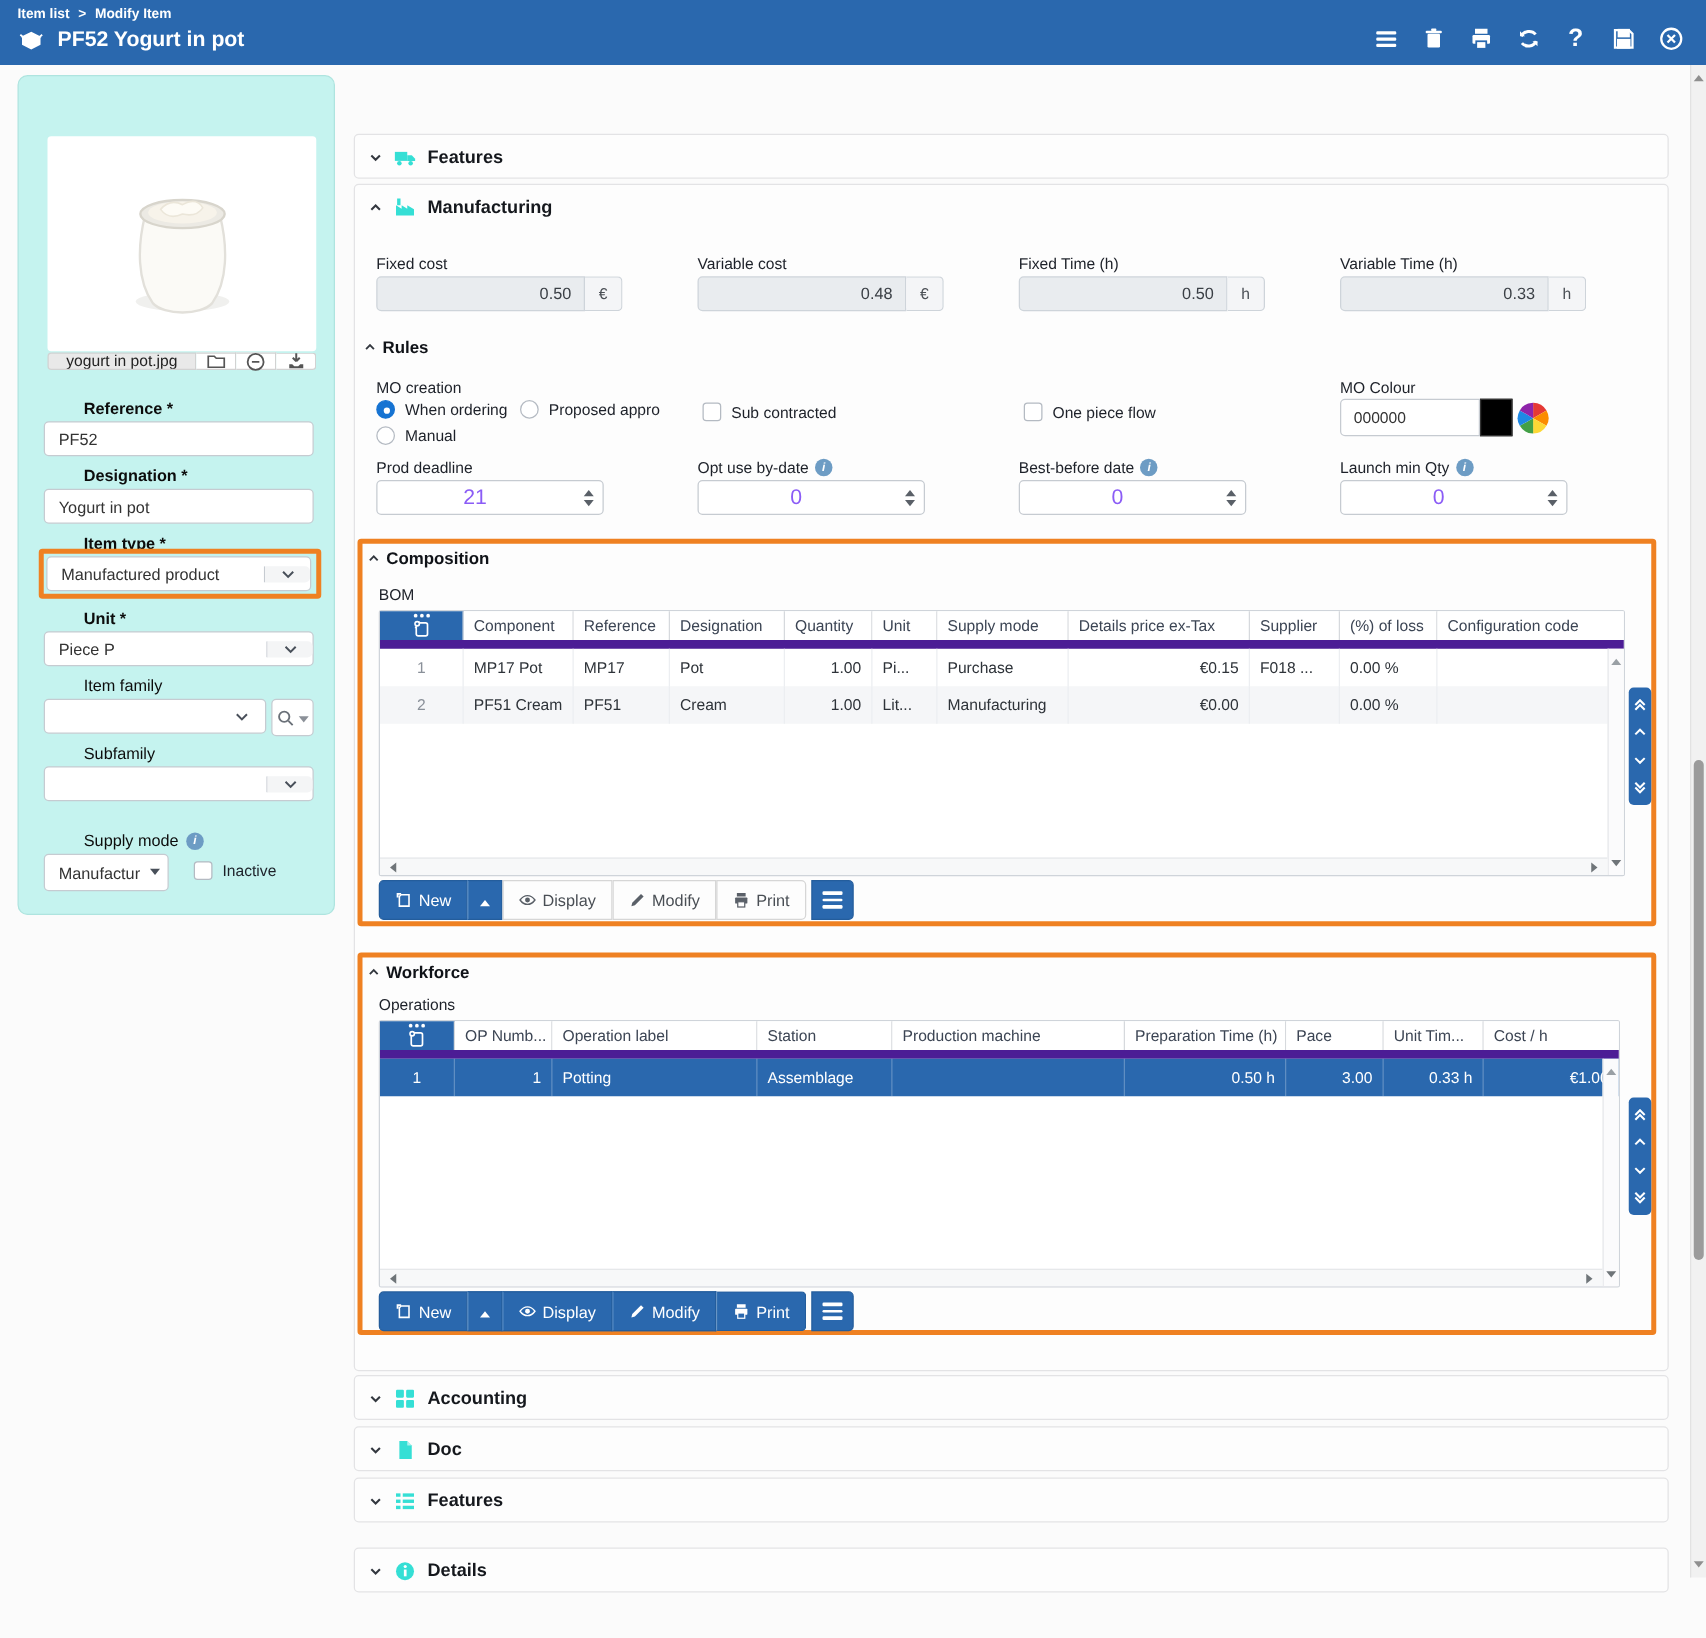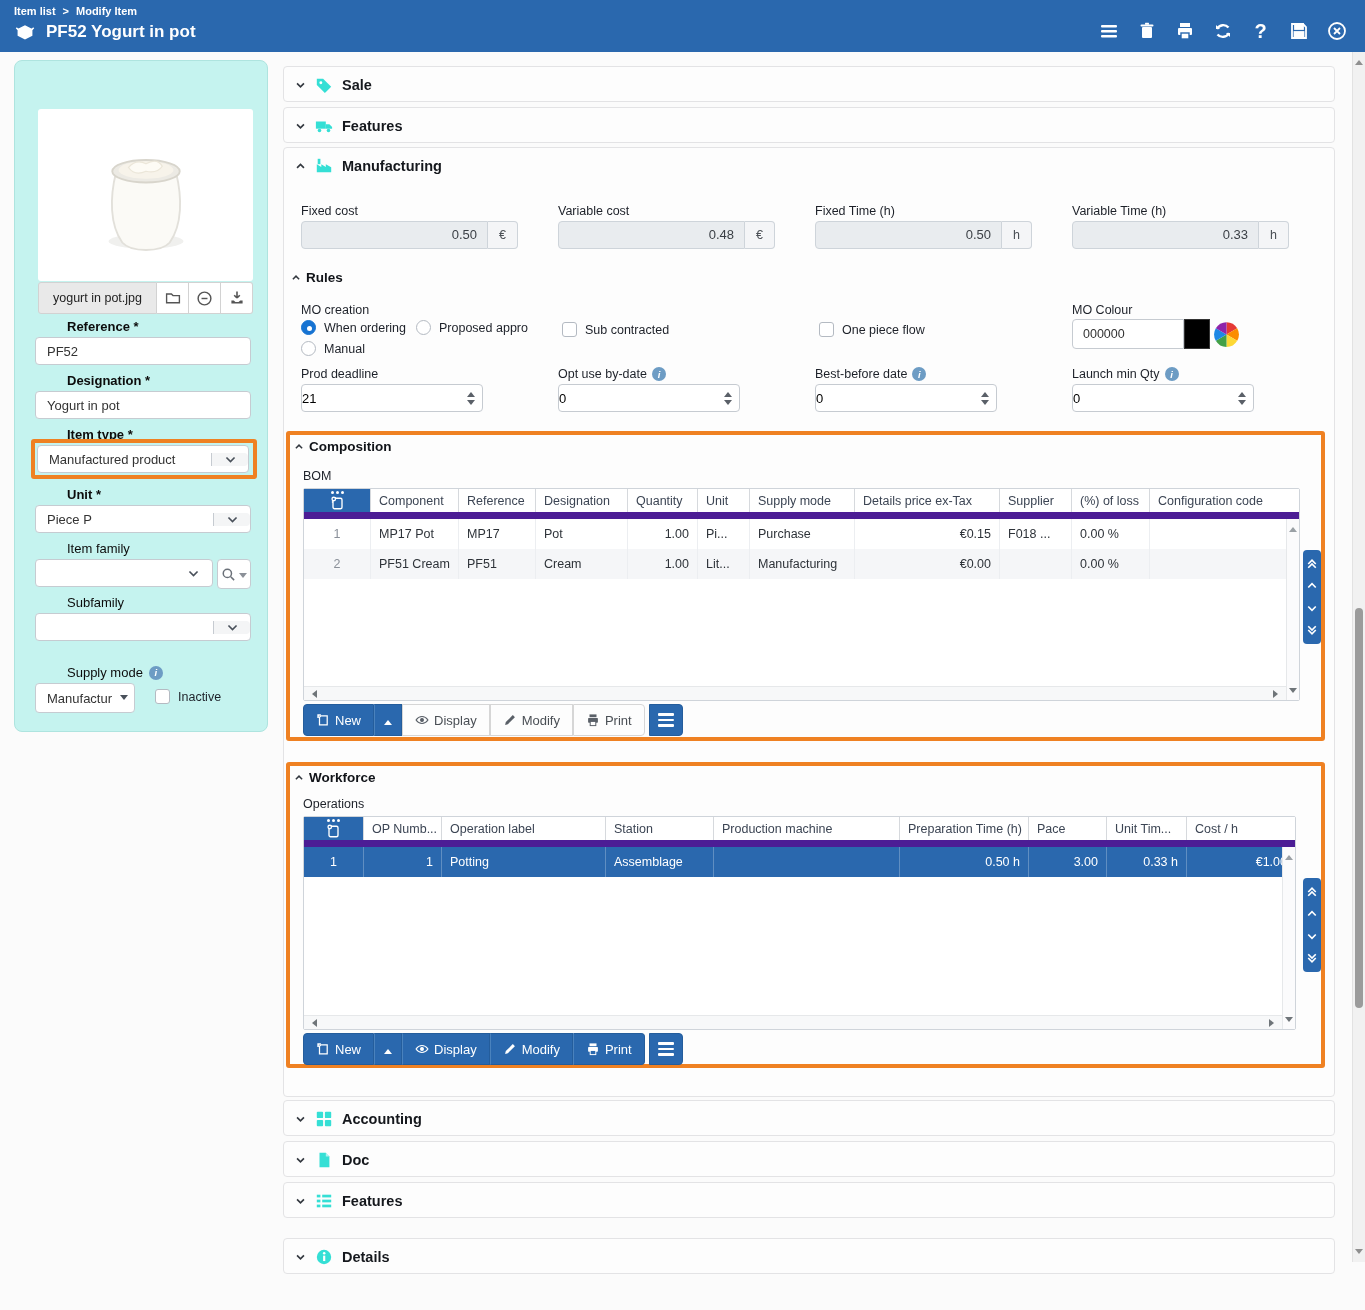--- a/index.html
+++ b/index.html
@@ -13,21 +13,21 @@
   .hdr-title-row { position:absolute; left:14px; top:21px; display:flex; align-items:center; gap:11px; }
   .hdr-title { font-size:17px; font-weight:700; }
   .hicons { position:absolute; right:18px; top:20px; display:flex; gap:17px; align-items:center; }
   .hicon { width:21px; height:21px; display:flex; align-items:center; justify-content:center; cursor:pointer; }
   .hicon svg { width:20px; height:20px; }
   .help-glyph { font-size:20px; font-weight:700; color:#fff; line-height:20px; }
 
   
   .side { position:absolute; left:14px; top:60px; width:254px; height:672px; background:#c5f3ef; border:1px solid #aee4df; border-radius:8px; }
   .imgbox { position:absolute; left:23px; top:48px; width:215px; height:172px; background:#fff; border-radius:3px; display:flex; align-items:center; justify-content:center; }
-  .filerow { position:absolute; left:23px; top:221px; height:32px; display:flex; }
+  .filerow { position:absolute; left:23px; top:221px; height:14px; display:flex; }
   .fname { width:119px; background:#e9e9e9; border:1px solid #d2d2d2; font-size:12.5px; color:#222; display:flex; align-items:center; justify-content:center; border-radius:3px 0 0 3px; overflow:hidden; white-space:nowrap; }
   .fbtn { width:32px; background:#fff; border:1px solid #d2d2d2; border-left:none; display:flex; align-items:center; justify-content:center; cursor:pointer; }
   .fbtn:last-child { border-radius:0 3px 3px 0; }
   .slbl { position:absolute; left:20px; font-size:13px; color:#0c0c0c;padding-left:32px; }
   .slbl.b { font-weight:700; }
   .sinp { position:absolute; left:20px; width:216px; height:28px; background:#fff; border:1px solid #c6cbd1; border-radius:4px; font-size:13px; color:#333; display:flex; align-items:center; padding:0 11px; }
   .sel { display:flex; padding:0; }
   .sel .sel-txt { flex:1; display:flex; align-items:center; padding:0 11px; }
   .sel .sel-car { width:37px; border-left:1px solid #c6cbd1; background:#f4f5f6; border-radius:0 4px 4px 0; display:flex; align-items:center; justify-content:center; cursor:pointer; }
   .hl-orange { position:absolute; left:16px; top:378px; width:226px; height:40px; border:4px solid #ef8122; border-radius:3px; }
@@ -36,32 +36,32 @@
 
   
   .s-card { position:absolute; left:283px; width:1052px; background:#fdfdfd; border:1px solid #e3e3e5; border-radius:4px; }
   .sec-head { display:flex; align-items:center; gap:9px; padding:0 11px; height:36px; cursor:pointer; }
   .sec-title { font-weight:700; font-size:14.5px; color:#15181d; }
   .tico { width:18px; height:18px; }
   .chev { width:11px; height:11px; }
 
   
   .flabel { position:absolute; font-size:12.5px; color:#1d2129; display:flex; align-items:center; gap:5px; }
-  .grp { position:absolute; display:flex; height:28px; width:217px; }
+  .grp { position:absolute; display:flex; height:28px; width:197px; }
   .grp .val { flex:1; background:#e9ecef; border:1px solid #ced4da; border-radius:4px 0 0 4px; text-align:right; font-size:13px; color:#3a3f45; line-height:26px; padding:0 10px; }
   .grp .unit { width:30px; background:#f4f5f7; border:1px solid #ced4da; border-left:none; border-radius:0 4px 4px 0; font-size:12.5px; color:#4a4f55; display:flex; align-items:center; justify-content:center; }
   .subhead { position:absolute; display:flex; align-items:center; gap:5px; font-weight:700; font-size:13.5px; color:#101318; }
   .radio { width:15px; height:15px; border-radius:50%; border:1px solid #b4bac2; background:#fff; flex:0 0 auto; cursor:pointer; }
   .radio.on { background:#1673d2; border-color:#1673d2; position:relative; }
   .radio.on::after { content:""; position:absolute; left:4.5px; top:4.5px; width:5px; height:5px; background:#fff; border-radius:50%; }
   .cb { width:15px; height:15px; border:1px solid #b4bac2; border-radius:3px; background:#fff; flex:0 0 auto; cursor:pointer; }
   .ck-row { position:absolute; display:flex; align-items:center; gap:8px; font-size:12.5px; color:#1d2129; }
   .info { width:14px; height:14px; border-radius:50%; background:#6d9cc4; color:#fff; font-size:9.5px; font-weight:700; display:flex; align-items:center; justify-content:center; font-style:italic; }
   .numgrp { position:absolute; width:182px; height:28px; border:1px solid #c6cbd1; border-radius:4px; background:#fff; display:flex; align-items:center; }
-  .numgrp .nval { flex:1; text-align:left; font-size:13px; color:#000000; padding-right:6px; }
+  .numgrp .nval { flex:1; text-align:center; font-size:17px; color:#8b5cf6; padding-right:6px; }
   .spin { width:18px; display:flex; flex-direction:column; align-items:center; gap:3px; cursor:pointer; padding-right:4px; }
   .tri-u { width:0; height:0; border:4px solid transparent; border-bottom:5px solid #5a6068; }
   .tri-d { width:0; height:0; border:4px solid transparent; border-top:5px solid #5a6068; }
   .mocol { position:absolute; display:flex; align-items:center; }
   .mocol .mtxt { width:112px; height:30px; background:#fff; border:1px solid #c6cbd1; border-radius:4px 0 0 4px; font-size:12.5px; color:#333; display:flex; align-items:center; padding:0 10px; }
   .mocol .swatch { width:26px; height:30px; border:1px solid #333; }
   .wheel { width:27px; height:27px; margin-left:3px; cursor:pointer; }
 
   
   .o-panel { position:absolute; left:2px; width:1039px; border:4px solid #ef8122; border-radius:3px; background:#fdfdfd; }
@@ -272,32 +272,20 @@
     <div class="sinp" style="top:622px; width:100px; height:30px; padding-right:6px">
       <span style="flex:1; overflow:hidden; white-space:nowrap">Manufactur</span>
       <span class="caret-down" style="margin-top:2px"></span>
     </div>
     <div class="ck-row" style="left:140px; top:628px">
       <span class="cb"></span>
       <span>Inactive</span>
     </div>
   </div>
 
-  <div class="s-card" style="top:66px; height:36px">
-    <div class="sec-head">
-      <svg class="chev" viewBox="0 0 16 16" fill="none" stroke="#33383f" stroke-width="2.4">
-          <path d="M3 5l5 5 5-5"></path>
-        </svg>
-      <svg class="tico" viewBox="0 0 20 20" fill="#35dfd5">
-          <path d="M2 3h7l9 9-7 7-9-9z"></path>
-          <circle cx="6.5" cy="7.5" r="1.6" fill="#fff"></circle>
-        </svg>
-      <span class="sec-title">Sale</span>
-    </div>
-  </div>
 
   <div class="s-card" style="top:107px; height:36px">
     <div class="sec-head">
       <svg class="chev" viewBox="0 0 16 16" fill="none" stroke="#33383f" stroke-width="2.4">
           <path d="M3 5l5 5 5-5"></path>
         </svg>
       <svg class="tico" viewBox="0 0 20 20" fill="#35dfd5">
           <rect x="1" y="5" width="11" height="8"></rect>
           <path d="M12 8h4l3 3v2h-7z"></path>
           <circle cx="5" cy="15" r="2"></circle>

